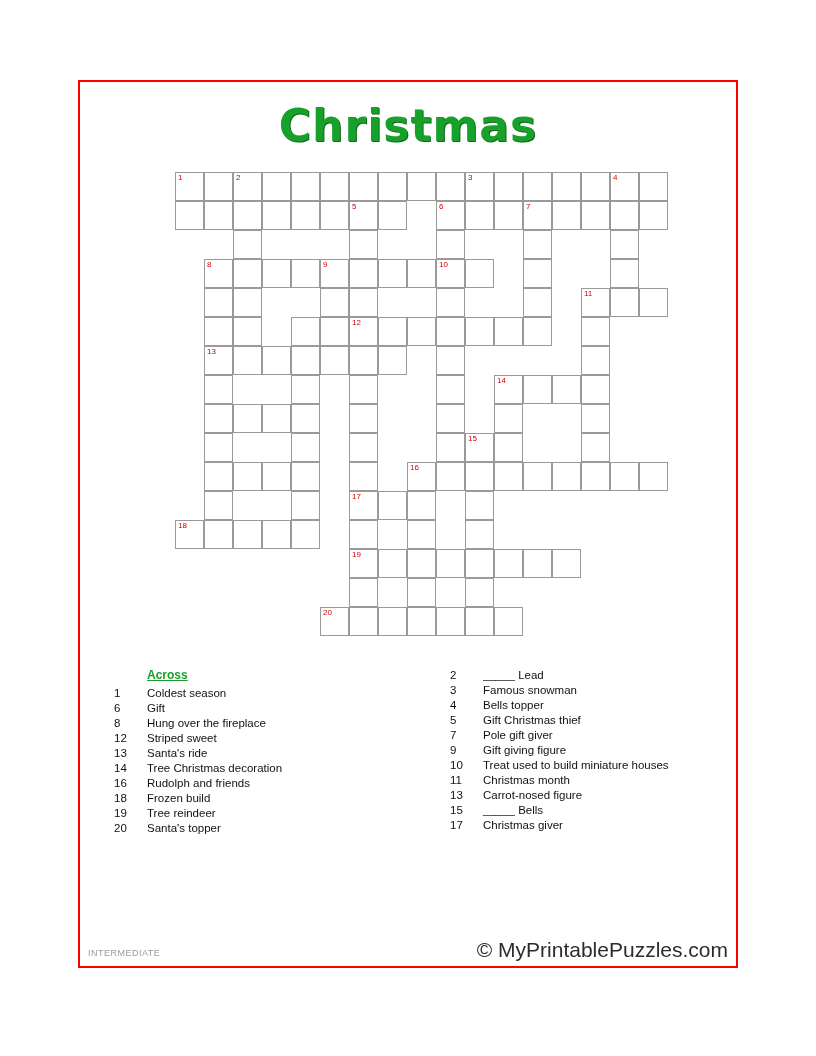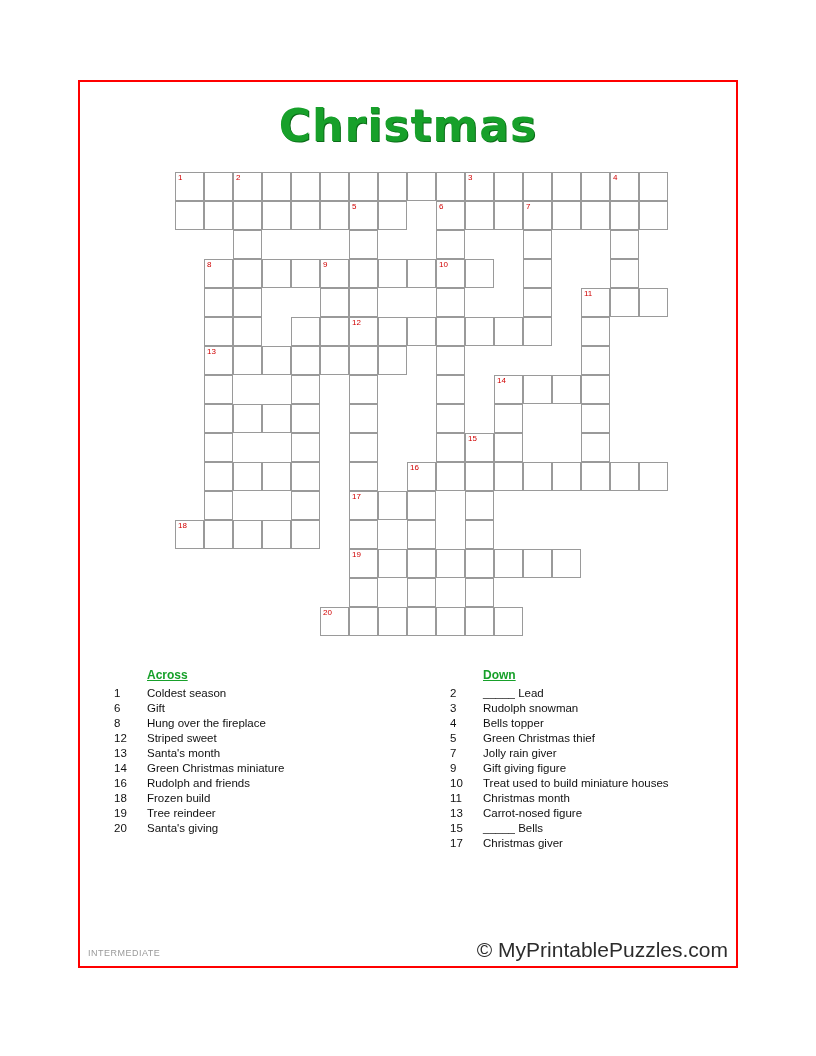--- a/index.html
+++ b/index.html
@@ -335,66 +335,65 @@
         <div class="clue-row">
           <span class="clue-num">8</span>
           <span class="clue-text">Hung over the fireplace</span>
         </div>
         <div class="clue-row">
           <span class="clue-num">12</span>
           <span class="clue-text">Striped sweet</span>
         </div>
         <div class="clue-row">
           <span class="clue-num">13</span>
-          <span class="clue-text">Santa's month</span>
+          <span class="clue-text">Santa's ride</span>
         </div>
         <div class="clue-row">
           <span class="clue-num">14</span>
-          <span class="clue-text">Green Christmas miniature</span>
+          <span class="clue-text">Tree Christmas decoration</span>
         </div>
         <div class="clue-row">
           <span class="clue-num">16</span>
           <span class="clue-text">Rudolph and friends</span>
         </div>
         <div class="clue-row">
           <span class="clue-num">18</span>
           <span class="clue-text">Frozen build</span>
         </div>
         <div class="clue-row">
           <span class="clue-num">19</span>
           <span class="clue-text">Tree reindeer</span>
         </div>
         <div class="clue-row">
           <span class="clue-num">20</span>
-          <span class="clue-text">Santa's giving</span>
+          <span class="clue-text">Santa's topper</span>
         </div>
       </div>
   </div>
   <div class="clue-col col-down">
-    <div class="clue-head">Down</div>
     <div id="down-list">
         <div class="clue-row">
           <span class="clue-num">2</span>
           <span class="clue-text">_____ Lead</span>
         </div>
         <div class="clue-row">
           <span class="clue-num">3</span>
-          <span class="clue-text">Rudolph snowman</span>
+          <span class="clue-text">Famous snowman</span>
         </div>
         <div class="clue-row">
           <span class="clue-num">4</span>
           <span class="clue-text">Bells topper</span>
         </div>
         <div class="clue-row">
           <span class="clue-num">5</span>
-          <span class="clue-text">Green Christmas thief</span>
+          <span class="clue-text">Gift Christmas thief</span>
         </div>
         <div class="clue-row">
           <span class="clue-num">7</span>
-          <span class="clue-text">Jolly rain giver</span>
+          <span class="clue-text">Pole gift giver</span>
         </div>
         <div class="clue-row">
           <span class="clue-num">9</span>
           <span class="clue-text">Gift giving figure</span>
         </div>
         <div class="clue-row">
           <span class="clue-num">10</span>
           <span class="clue-text">Treat used to build miniature houses</span>
         </div>
         <div class="clue-row">

